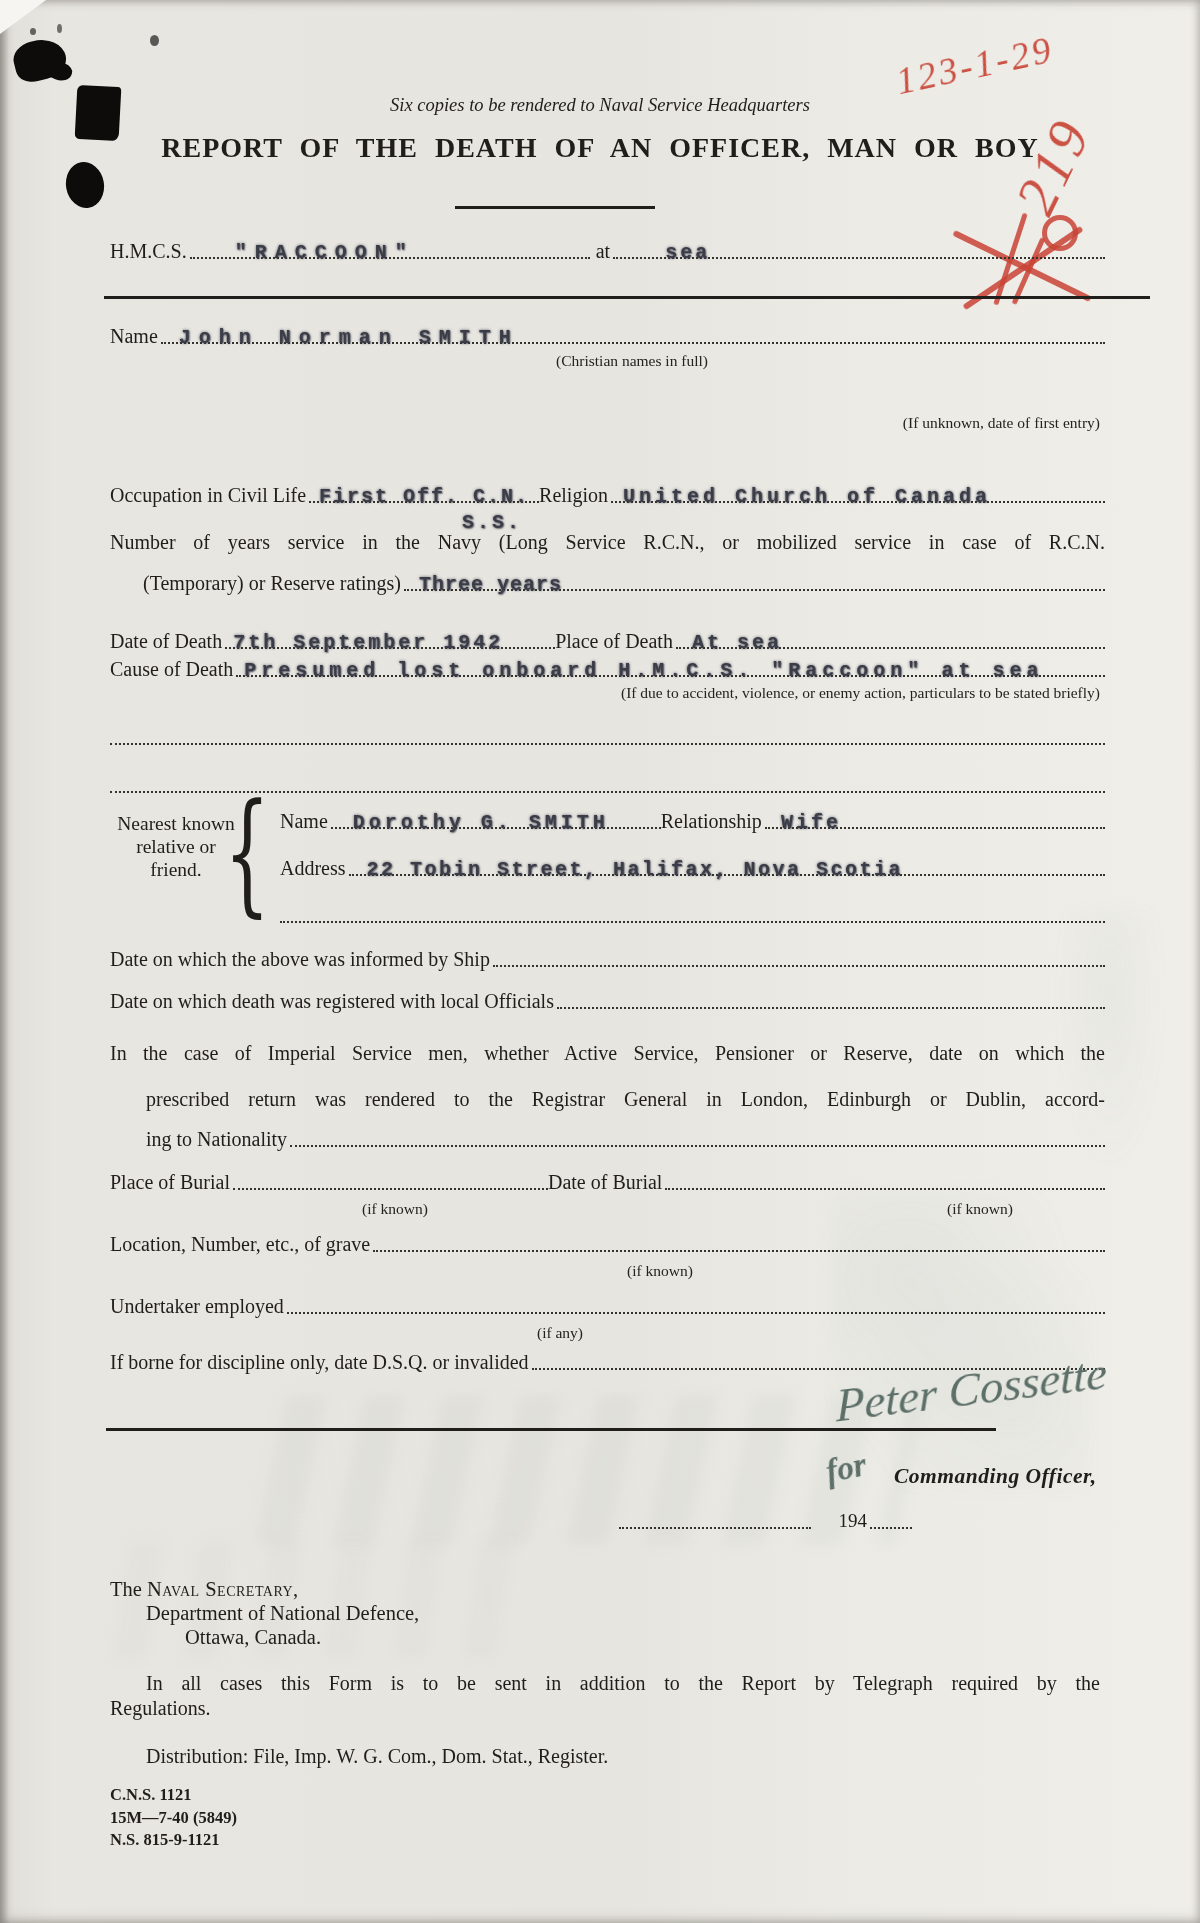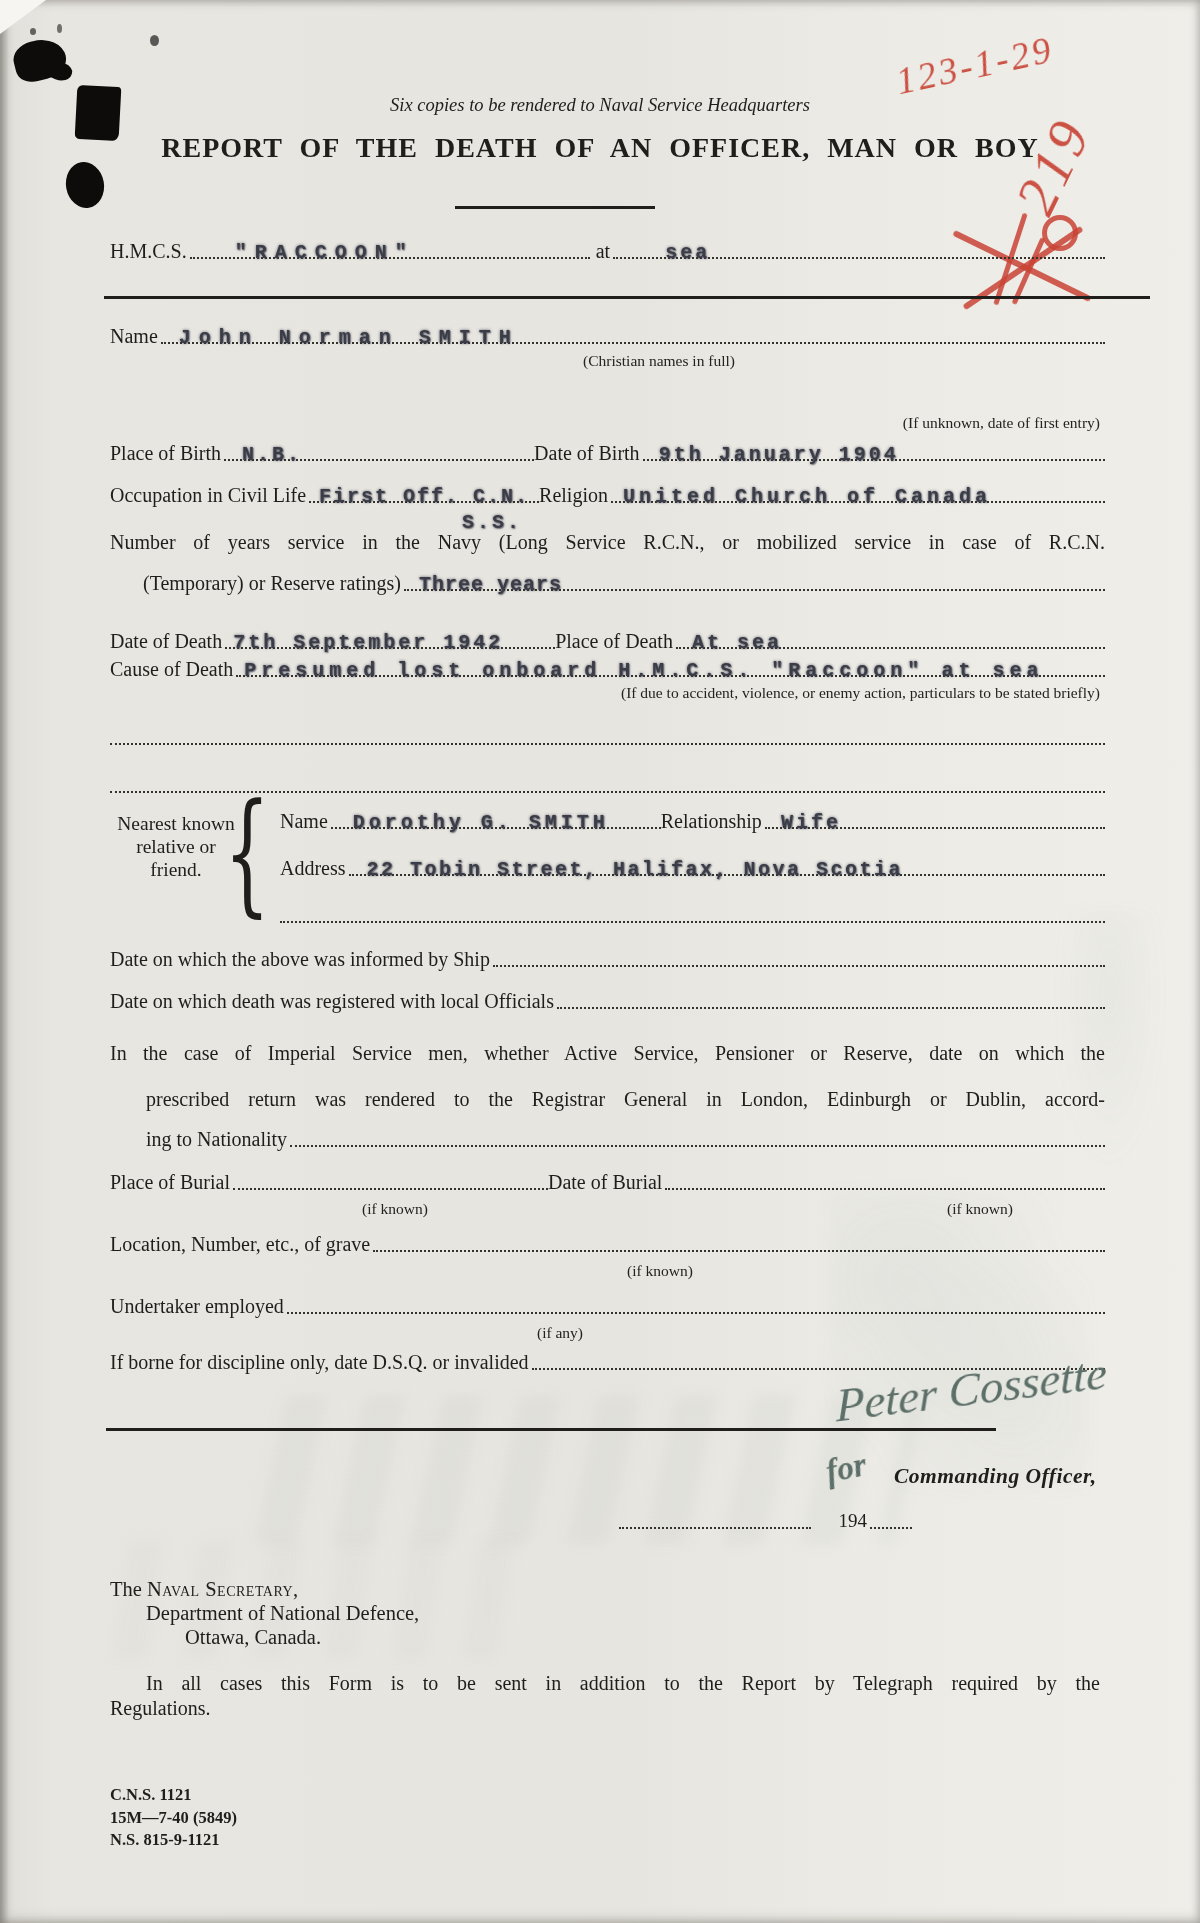--- a/index.html
+++ b/index.html
@@ -74,34 +74,24 @@
     </div>
   </div>
   <div class="srule" style="top:296px;left:104px;width:1046px;height:2.5px;"></div>
 
   <div class="row" style="top:315px;">
     <span class="lbl">Name</span>
     <div class="fill">
       <span class="typed w" style="left:18px;">John Norman SMITH</span>
     </div>
   </div>
-  <div class="sub" style="top:352px;left:489px;width:340px;text-align:center;">(Christian names in full)</div>
+  <div class="sub" style="top:352px;left:462px;width:340px;text-align:center;">(Christian names in full)</div>
 
   <div class="sub" style="top:414px;right:100px;">(If unknown, date of first entry)</div>
 
-  <div class="row" style="top:432px;">
-    <span class="lbl">Place of Birth</span>
-    <div class="fill fx" style="width:310px;">
-      <span class="typed" style="left:18px;">N.B.</span>
-    </div>
-    <span class="lbl">Date of Birth</span>
-    <div class="fill">
-      <span class="typed" style="left:16px;">9th January 1904</span>
-    </div>
-  </div>
 
   <div class="row" style="top:474px;">
     <span class="lbl">Occupation in Civil Life</span>
     <div class="fill fx" style="width:230px;">
       <span class="typed" style="left:10px;letter-spacing:2px;">First Off. C.N.</span>
     </div>
     <span class="lbl">Religion</span>
     <div class="fill">
       <span class="typed" style="left:12px;letter-spacing:4px;">United Church of Canada</span>
     </div>
@@ -217,20 +207,21 @@
 
   <div style="position:absolute;left:110px;top:1578px;font-size:20.5px;">
     <span>The </span><span class="sc">Naval Secretary,</span>
   </div>
   <div style="position:absolute;left:146px;top:1602px;font-size:20.5px;">Department of National Defence,</div>
   <div style="position:absolute;left:185px;top:1626px;font-size:20.5px;">Ottawa, Canada.</div>
 
   <div class="jline" style="top:1672px;left:146px;right:100px;">In all cases this Form is to be sent in addition to the Report by Telegraph required by the</div>
   <div style="position:absolute;left:110px;top:1697px;font-size:20px;">Regulations.</div>
 
+  <div style="position:absolute;left:146px;top:1745px;font-size:20px;">Distribution:  File, Imp. W. G. Com., Dom. Stat., Register.</div>
 
   <div style="position:absolute;left:110px;top:1784px;">
     <div class="fnum">C.N.S. 1121</div>
     <div class="fnum">15M—7-40  (5849)</div>
     <div class="fnum">N.S. 815-9-1121</div>
   </div>
 
 </div>
 
 </body></html>

